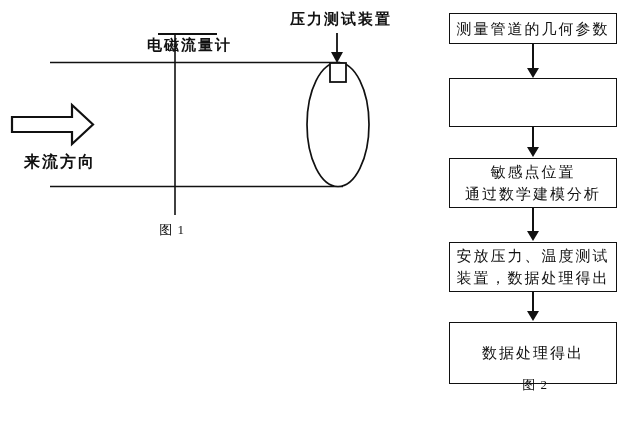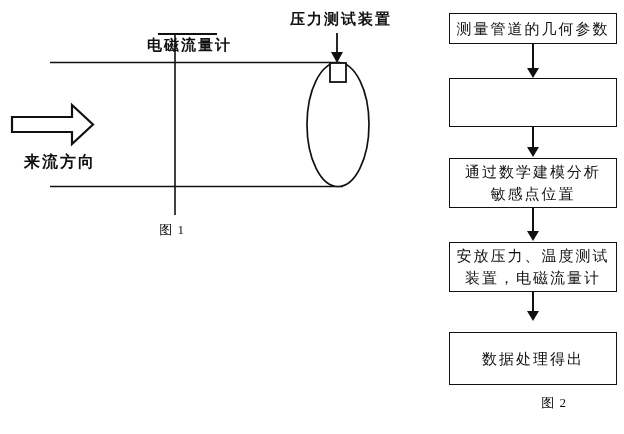--- a/index.html
+++ b/index.html
@@ -111,28 +111,28 @@
   <div class="fig-caption" style="left:140px; top:221px; width:64px;">图 1</div>
 
   <div class="flow-box" style="top:13px; height:31px;">
     <div class="line">测量管道的几何参数</div>
   </div>
 
   <div class="flow-box" style="top:78px; height:49px;">
   </div>
 
   <div class="flow-box" style="top:158px; height:50px;">
+    <div class="line">敏感点位置</div>
     <div class="line">通过数学建模分析</div>
-    <div class="line">敏感点位置</div>
   </div>
 
   <div class="flow-box" style="top:242px; height:50px;">
     <div class="line">安放压力、温度测试</div>
-    <div class="line">装置，电磁流量计</div>
+    <div class="line">装置，数据处理得出</div>
   </div>
 
-  <div class="flow-box" style="top:332px; height:53px;font-family:Liberation Serif, serif;">
+  <div class="flow-box" style="top:322px; height:62px;font-family:Liberation Serif, serif;">
     <div class="line">数据处理得出</div>
   </div>
 
-  <div class="fig-caption" style="left:503px; top:394px; width:64px;text-align:right;">图 2</div>
+  <div class="fig-caption" style="left:503px; top:376px; width:64px;">图 2</div>
 
 </div>
 
 </body></html>

